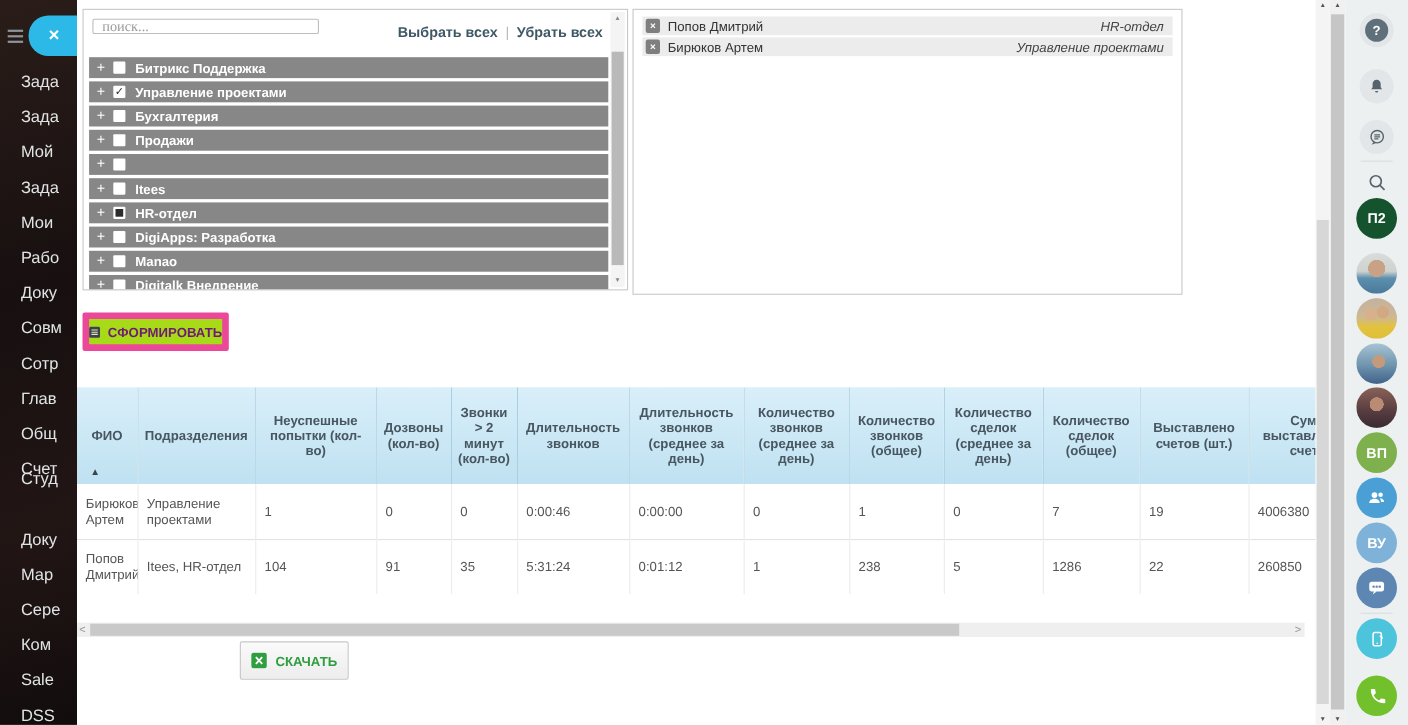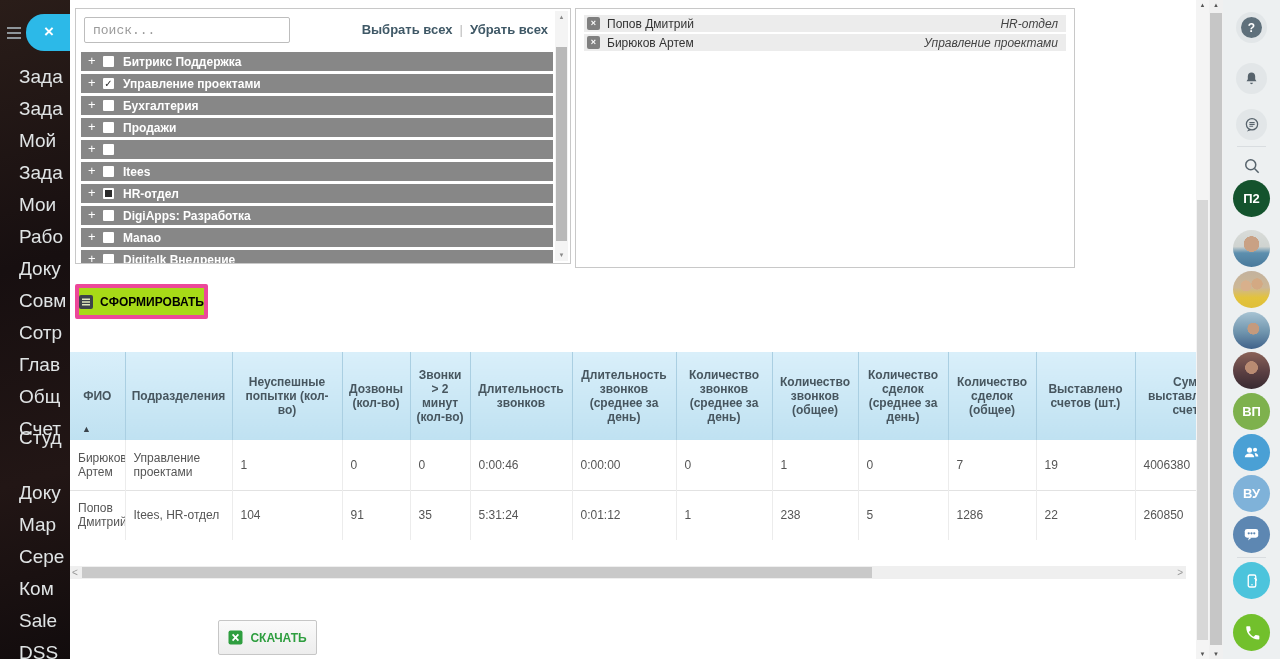--- a/index.html
+++ b/index.html
@@ -4,32 +4,32 @@
 <style>
   *{margin:0;padding:0;box-sizing:border-box}
   html,body{width:1280px;height:659px;overflow:hidden}
   body{font-family:"Liberation Sans","DejaVu Sans",sans-serif;background:#fff;position:relative}
 
   
   .sidebar{position:absolute;left:0;top:0;width:70px;height:659px;z-index:1;overflow:hidden;
     background:linear-gradient(165deg,#2a1d19 0%,#170f10 40%,#221615 72%,#120c0d 100%)}
   .burger{position:absolute;left:7px;top:27px;width:14px;display:flex;flex-direction:column;gap:3px}
   .burger i{display:block;height:2px;background:#8e959a}
-  .menu-item{position:absolute;left:19px;color:#e0e4e5;font-size:19px;white-space:nowrap;cursor:pointer}
+  .menu-item{position:absolute;left:19px;color:#e0e4e5;font-size:15px;white-space:nowrap;cursor:pointer}
 
   .close-pill{position:absolute;left:26px;top:14px;width:46px;height:37px;background:#2cb9e8;z-index:2;
     border-radius:18px 0 0 18px;color:#fff;font-size:17px;font-weight:bold;text-align:center;line-height:36px;cursor:pointer}
 
   
   .panel{position:absolute;left:70px;top:0;width:1126px;height:659px;background:#fff;z-index:3}
 
   
   .treebox{position:absolute;left:5px;top:8px;width:496px;height:256px;border:1px solid #c8c8c8;background:#fff;overflow:hidden}
   .search{position:absolute;left:8px;top:8px;width:206px;height:14px;border:1px solid #bdbdbd;border-radius:2px;
-    font-size:13px;padding:12px 8px;color:#444;font-family:Liberation Mono, monospace}
+    font-size:13px;padding:0 8px;color:#444;font-family:Liberation Serif, serif}
   .search::placeholder{color:#9a9a9a}
   .sel-links{position:absolute;right:22px;top:13px;font-size:13px;font-weight:bold;color:#3f5866;white-space:nowrap}
   .sel-links span{cursor:pointer}
   .sel-links .sep{color:#b9b9b9;font-weight:normal;margin:0 7px;cursor:default}
   .trow{position:absolute;left:5px;width:472px;height:19px;background:#878787;color:#fff;cursor:pointer}
   .tplus{position:absolute;left:7px;top:2px;font-size:13px;line-height:14px;color:#fff}
   .tcheck{position:absolute;left:22px;top:4px;width:11px;height:11px;background:#fff;border-radius:1px}
   .tcheck .mark{font-style:normal;display:block;font-size:10px;line-height:11px;text-align:center;color:#2b2b2b;font-weight:bold}
   .tcheck .partial{position:absolute;left:2px;top:2px;width:7px;height:7px;background:#2b2b2b}
   .tlabel{position:absolute;left:42px;top:3px;font-size:12px;font-weight:bold;white-space:nowrap}
@@ -41,24 +41,24 @@
   .empbox{position:absolute;left:505px;top:8px;width:500px;height:260px;border:1px solid #c8c8c8;background:#fff}
   .chip{position:absolute;left:8px;right:8px;height:17px;background:#ececec}
   .chip .rm{position:absolute;left:3px;top:2px;width:13px;height:13px;background:#7f7f7f;border-radius:2px;
     color:#fff;font-size:9px;line-height:13px;text-align:center;font-weight:bold;cursor:pointer}
   .chip .nm{position:absolute;left:23px;top:2px;font-size:12px;color:#333}
   .chip .dep{position:absolute;right:8px;top:2px;font-size:12px;font-style:italic;color:#444}
 
   
   .btn{position:absolute;height:35px;border-radius:2px;display:flex;align-items:center;justify-content:center;gap:7px;
     font-size:12px;font-weight:bold;cursor:pointer;white-space:nowrap}
-  .btn-green{background:#a7da17;color:#000000;border:4px solid #ec4899}
+  .btn-green{background:#a7da17;color:#701a75;border:6px solid #ec4899}
   .generate{left:5px;top:284px;width:133px}
   .print{left:3px;top:594px;width:132px}
-  .download{left:148px;top:620px;width:99px;background:linear-gradient(#fafafa,#ededed);border:1px solid #c6c6c6;color:#2e9e3f}
+  .download{left:148px;top:583px;width:99px;background:linear-gradient(#fafafa,#ededed);border:1px solid #c6c6c6;color:#2e9e3f}
 
   
   .tablewrap{position:absolute;left:0;top:352px;width:1126px;height:214px;overflow:hidden}
   table{border-collapse:collapse;table-layout:fixed;width:1180px}
   th{background:linear-gradient(180deg,#d9effa,#bfe1f1);height:85px;font-size:12px;color:#47565f;font-weight:bold;
     text-align:center;vertical-align:middle;padding:16px 4px;border-left:1px solid #aacfe2;position:relative;cursor:pointer}
   th:first-child{border-left:none}
   .sort{position:absolute;left:12px;bottom:6px;font-size:9px;color:#3a444c;line-height:9px}
   td{font-size:12px;color:#555;padding:4px 8px;vertical-align:middle;border-left:1px solid #ececec;border-top:1px solid #e2e2e2;background:#fff;overflow:hidden}
   td:first-child{border-left:none}

